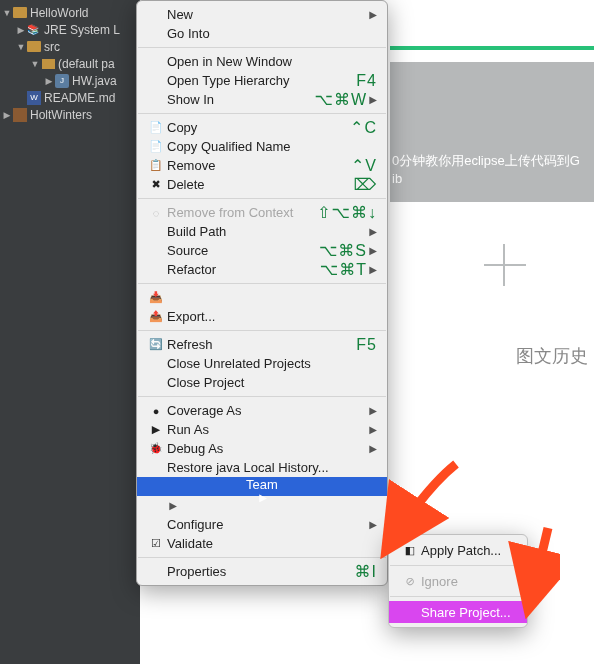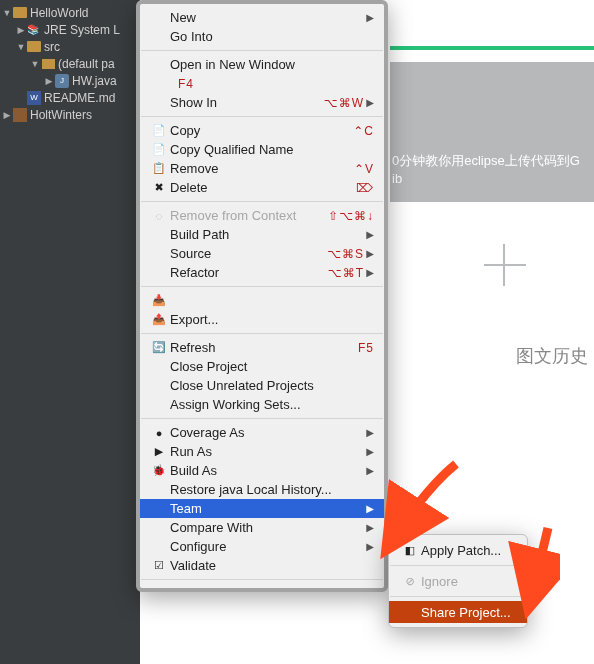--- a/index.html
+++ b/index.html
@@ -103,55 +103,56 @@
   top: 344px;
   right: 6px;
   color: #888;
   font-size: 18px;
 }
 .context-menu {
   position: absolute;
   left: 136px; top: 0;
   width: 252px;
   background: #f0f0f0;
-  border: 4px solid #a3a3a3;
+  border: 1px solid #a3a3a3;
   border-radius: 6px;
   box-shadow: 0 6px 24px rgba(0,0,0,.35);
   padding: 4px 0;
   z-index: 10;
 }
 .menu-item {
   display: flex;
   align-items: center;
   height: 19px;
   padding: 0 10px;
   color: #222;
   position: relative;
 }
 .menu-item.disabled { color: #a7a7a7; }
 .menu-item.highlight {
   background: #2b64d8;
   color: #fff;
+  flex-direction: column;
 }
 .menu-sep {
   height: 1px;
   background: #d4d4d4;
   margin: 4px 1px;
 }
 .mi-icon {
   width: 18px; height: 16px;
   display: inline-flex;
   align-items: center; justify-content: center;
   margin-right: 2px;
   font-size: 11px;
 }
 .mi-label { flex: 1; white-space: nowrap; }
 .mi-shortcut {
-  color: #b91c1c;
-  font-size: 12px;
+  color: #15803d;
+  font-size: 16px;
   padding-left: 8px;
   letter-spacing: 1px;
 }
 .mi-arrow {
   width: 10px; text-align: right;
   color: #555; font-size: 10px;
 }
 .menu-item.highlight .mi-arrow { color: #fff; }
 .submenu {
   position: absolute;
@@ -159,21 +160,21 @@
   width: 140px;
   background: #f0f0f0;
   border: 1px solid #bfbfbf;
   border-radius: 6px;
   box-shadow: 0 6px 24px rgba(0,0,0,.35);
   padding: 4px 0;
   z-index: 20;
 }
 .submenu .menu-item { height: 22px; padding: 0 12px; }
 .sub-highlight {
-  background: #c2410c;
+  background: #d946ef;
   color: #fff;
 }
 .arrow-annot {
   position: absolute;
   z-index: 30;
   pointer-events: none;
 }
 .arrow1 { left: 376px; top: 458px; width: 90px; height: 105px; }
 .arrow2 { left: 490px; top: 522px; width: 70px; height: 100px; }
 </style>
@@ -250,20 +251,21 @@
       <span class="mi-icon"></span>
       <span class="mi-label">Go Into</span>
     </div>
     <div class="menu-sep"></div>
     <div class="menu-item">
       <span class="mi-icon"></span>
       <span class="mi-label">Open in New Window</span>
     </div>
     <div class="menu-item">
       <span class="mi-icon"></span>
+      <span class="mi-label">Open Type Hierarchy</span>
       <span class="mi-shortcut">F4</span>
     </div>
     <div class="menu-item">
       <span class="mi-icon"></span>
       <span class="mi-label">Show In</span>
       <span class="mi-shortcut">⌥⌘W</span>
       <span class="mi-arrow">▶</span>
     </div>
     <div class="menu-sep"></div>
     <div class="menu-item">
@@ -317,70 +319,70 @@
       <span class="mi-label">Export...</span>
     </div>
     <div class="menu-sep"></div>
     <div class="menu-item">
       <span class="mi-icon">🔄</span>
       <span class="mi-label">Refresh</span>
       <span class="mi-shortcut">F5</span>
     </div>
     <div class="menu-item">
       <span class="mi-icon"></span>
+      <span class="mi-label">Close Unrelated Projects</span>
+    </div>
+    <div class="menu-item">
+      <span class="mi-icon"></span>
       <span class="mi-label">Close Project</span>
-    </div>
-    <div class="menu-item">
-      <span class="mi-icon"></span>
-      <span class="mi-label">Close Unrelated Projects</span>
-    </div>
-    <div class="menu-item">
-      <span class="mi-icon"></span>
-      <span class="mi-label">Assign Working Sets...</span>
     </div>
     <div class="menu-sep"></div>
     <div class="menu-item">
       <span class="mi-icon">●</span>
       <span class="mi-label">Coverage As</span>
       <span class="mi-arrow">▶</span>
     </div>
     <div class="menu-item">
       <span class="mi-icon">▶</span>
       <span class="mi-label">Run As</span>
       <span class="mi-arrow">▶</span>
     </div>
     <div class="menu-item">
       <span class="mi-icon">🐞</span>
-      <span class="mi-label">Build As</span>
+      <span class="mi-label">Debug As</span>
       <span class="mi-arrow">▶</span>
     </div>
     <div class="menu-item">
       <span class="mi-icon"></span>
       <span class="mi-label">Restore java Local History...</span>
     </div>
     <div class="menu-item highlight">
       <span class="mi-icon"></span>
       <span class="mi-label">Team</span>
       <span class="mi-arrow">▶</span>
     </div>
     <div class="menu-item">
       <span class="mi-icon"></span>
-      <span class="mi-label">Compare With</span>
       <span class="mi-arrow">▶</span>
     </div>
     <div class="menu-item">
       <span class="mi-icon"></span>
       <span class="mi-label">Configure</span>
       <span class="mi-arrow">▶</span>
     </div>
     <div class="menu-item">
       <span class="mi-icon">☑</span>
       <span class="mi-label">Validate</span>
     </div>
     <div class="menu-sep"></div>
+    <div class="menu-item">
+      <span class="mi-icon"></span>
+      <span class="mi-label">Properties</span>
+      <span class="mi-shortcut">⌘I</span>
+    </div>
   </div>
 
 <div class="submenu" id="sub">
     <div class="menu-item">
       <span class="mi-icon">◧</span>
       <span class="mi-label">Apply Patch...</span>
     </div>
     <div class="menu-sep"></div>
     <div class="menu-item disabled">
       <span class="mi-icon">⊘</span>

